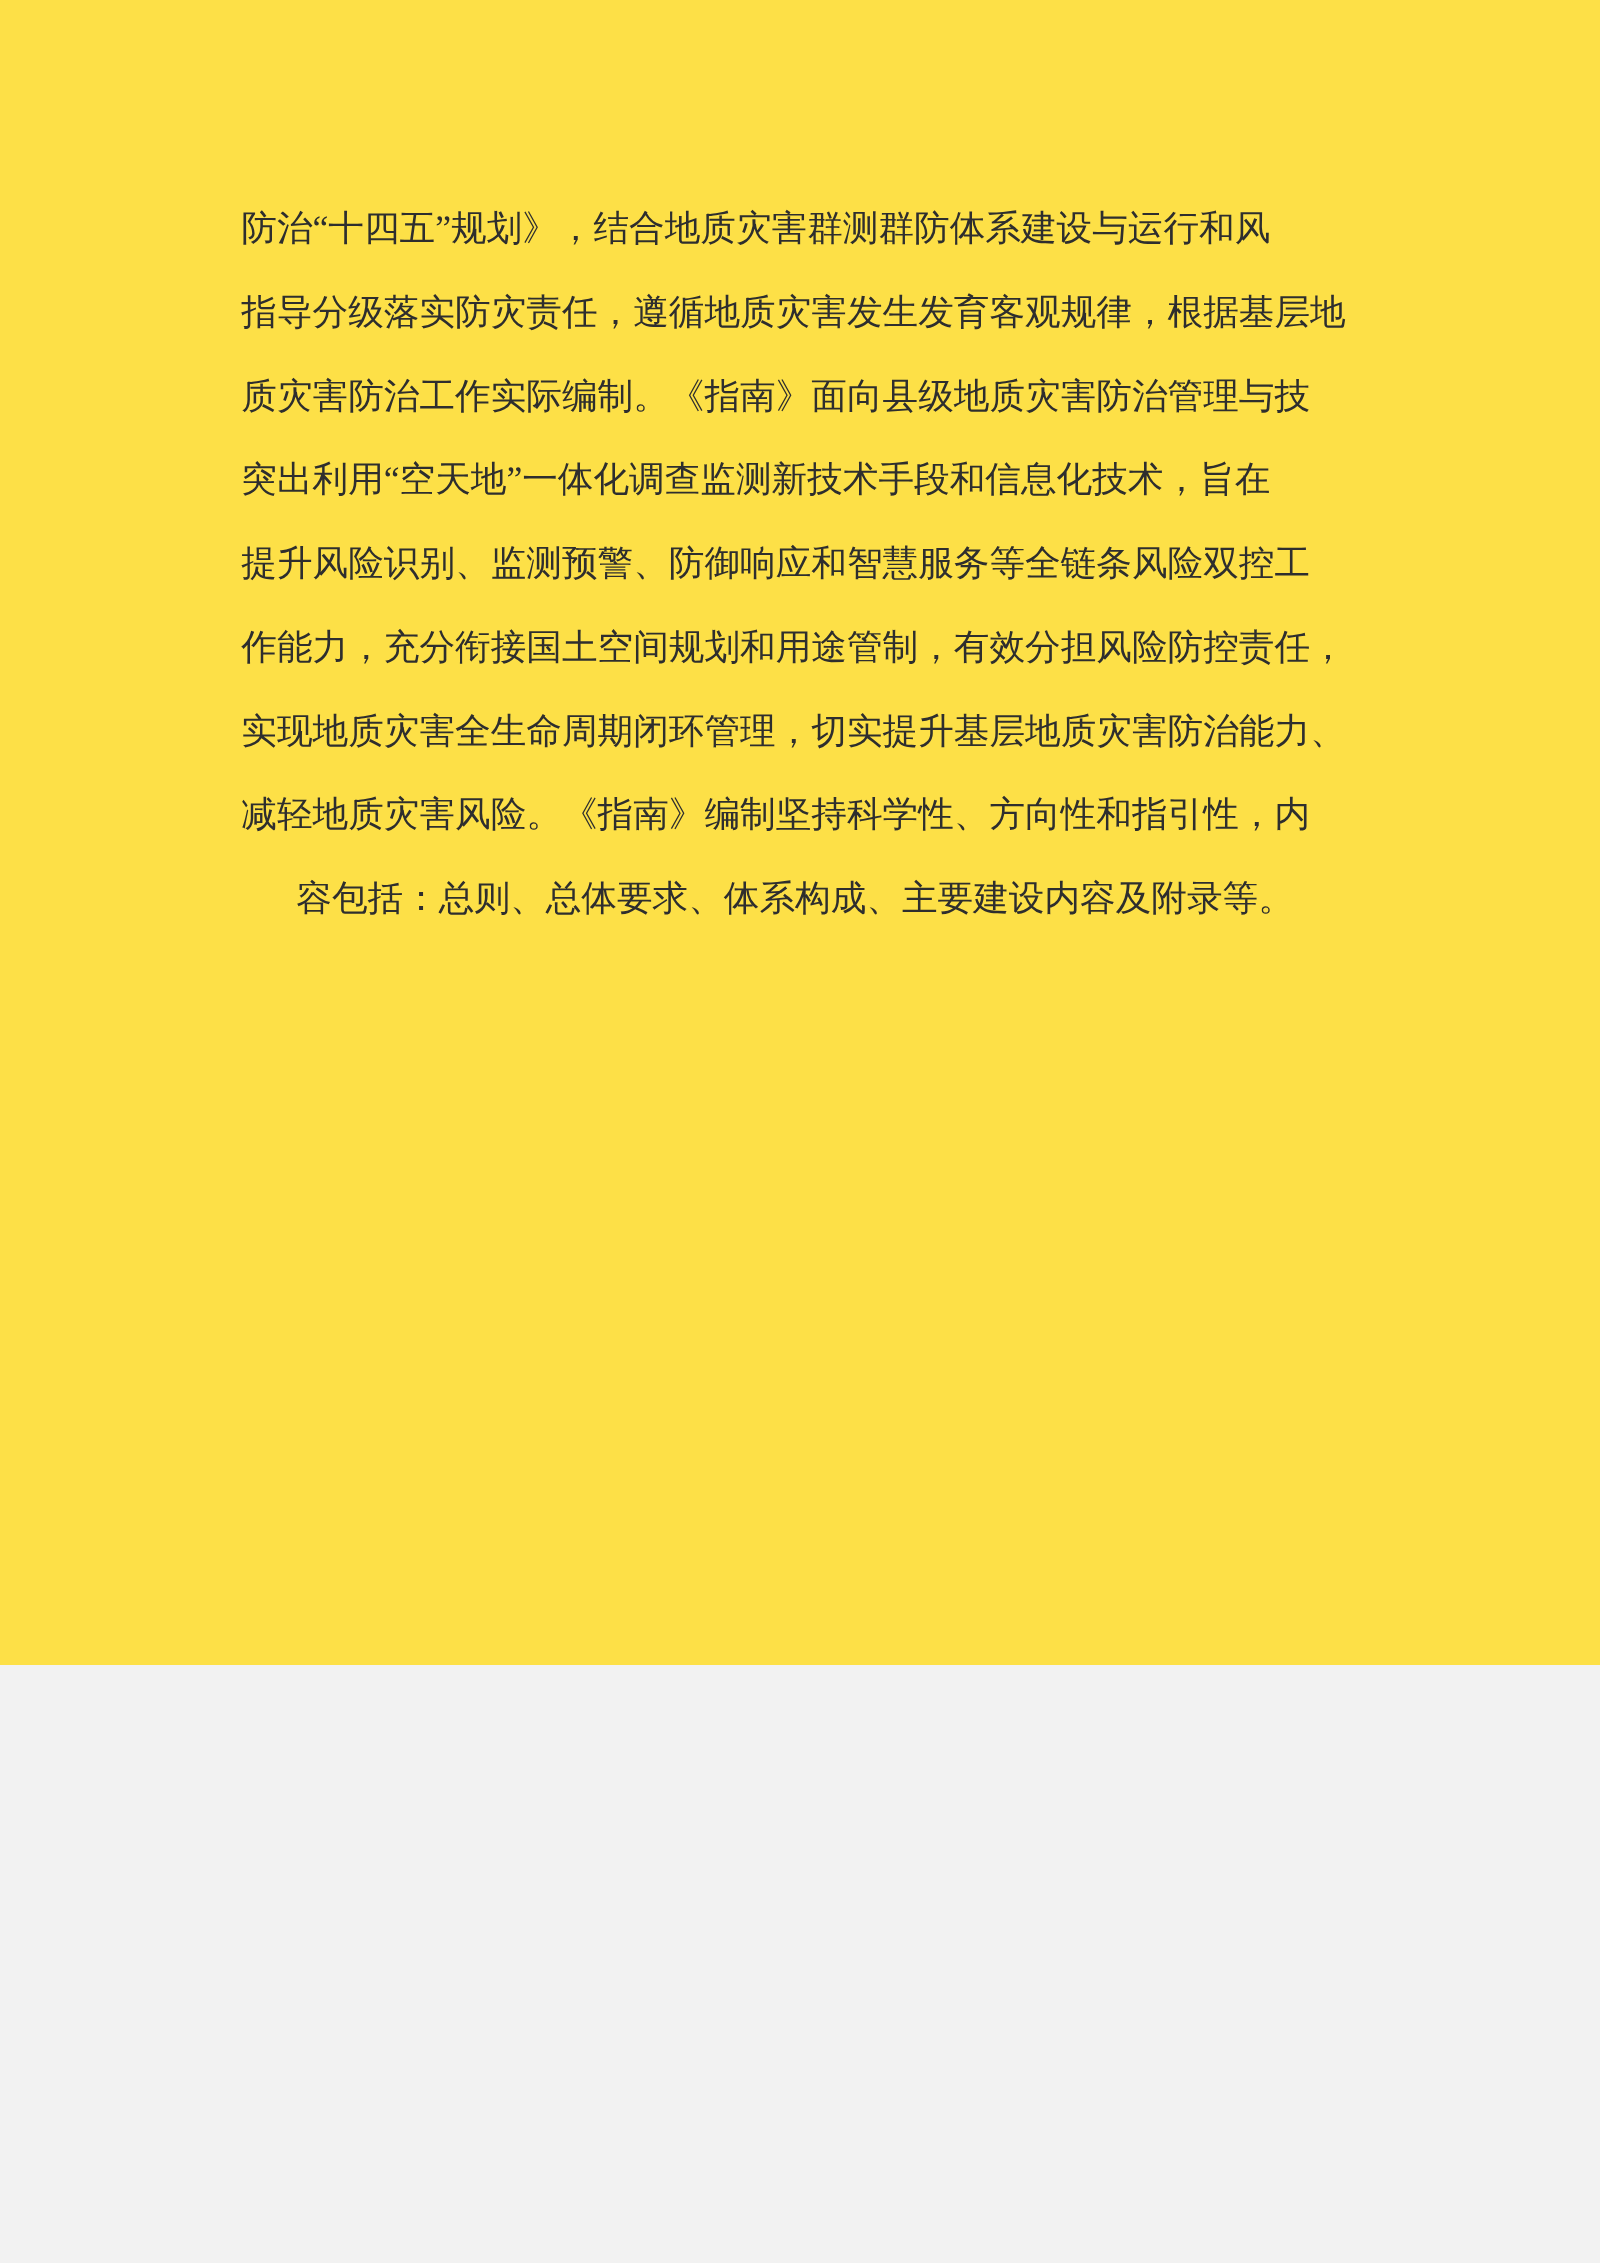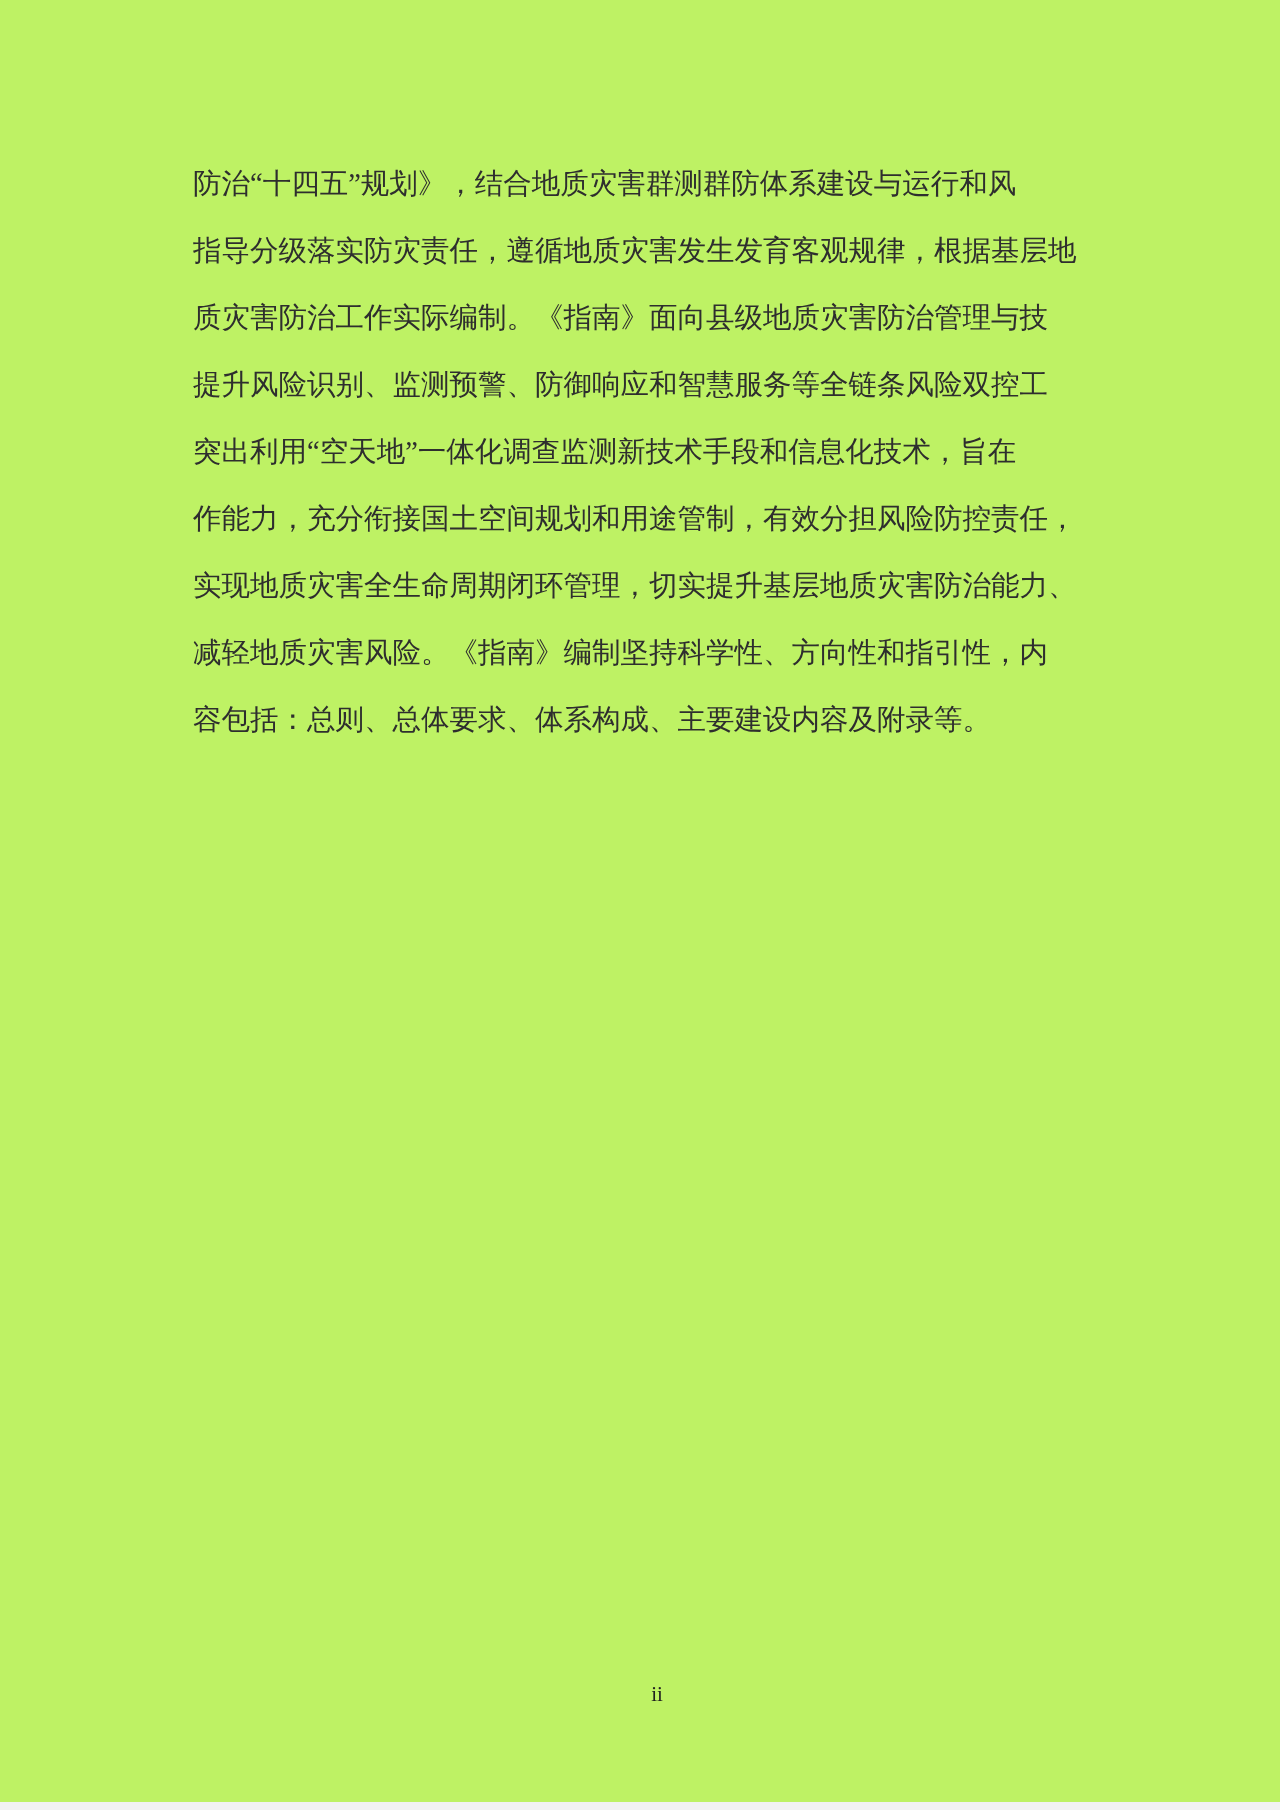--- a/index.html
+++ b/index.html
@@ -8,22 +8,22 @@
   }
   body {
     width: 1280px;
     height: 1810px;
     background: #f2f2f2;
     font-family: "Liberation Serif", "DejaVu Serif", serif;
   }
   .page {
     position: relative;
     width: 1280px;
-    height: 1802px;
-    background: #bef264;
+    height: 1332px;
+    background: #fde047;
     overflow: hidden;
     text-decoration: underline;
   }
   .text-block {
     position: absolute;
     left: 193px;
     top: 150px;
     width: 895px;
     color: #2e2e2e;
   }
@@ -41,20 +41,21 @@
   }
   
   .line::after {
     content: "";
     display: inline-block;
     width: 100%;
   }
   .line.last {
     text-align: center;
     text-align-last: left;
+    margin-left: 44px;
     -moz-text-align-last: left;
   }
   .line.last::after {
     content: none;
   }
   .page-number {
     position: absolute;
     top: 1678px;
     left: 657px;
     transform: translateX(-50%);
@@ -64,21 +65,21 @@
   }
 </style>
 </head>
 <body>
 
 <div class="page">
   <div class="text-block">
     <div class="line">防治“十四五”规划》，结合地质灾害群测群防体系建设与运行和风</div>
     <div class="line">指导分级落实防灾责任，遵循地质灾害发生发育客观规律，根据基层地</div>
     <div class="line">质灾害防治工作实际编制。《指南》面向县级地质灾害防治管理与技</div>
+    <div class="line">突出利用“空天地”一体化调查监测新技术手段和信息化技术，旨在</div>
     <div class="line">提升风险识别、监测预警、防御响应和智慧服务等全链条风险双控工</div>
-    <div class="line">突出利用“空天地”一体化调查监测新技术手段和信息化技术，旨在</div>
     <div class="line">作能力，充分衔接国土空间规划和用途管制，有效分担风险防控责任，</div>
     <div class="line">实现地质灾害全生命周期闭环管理，切实提升基层地质灾害防治能力、</div>
     <div class="line">减轻地质灾害风险。《指南》编制坚持科学性、方向性和指引性，内</div>
     <div class="line last">容包括：总则、总体要求、体系构成、主要建设内容及附录等。</div>
   </div>
   <div class="page-number">ii</div>
 </div>
 
 </body></html>

